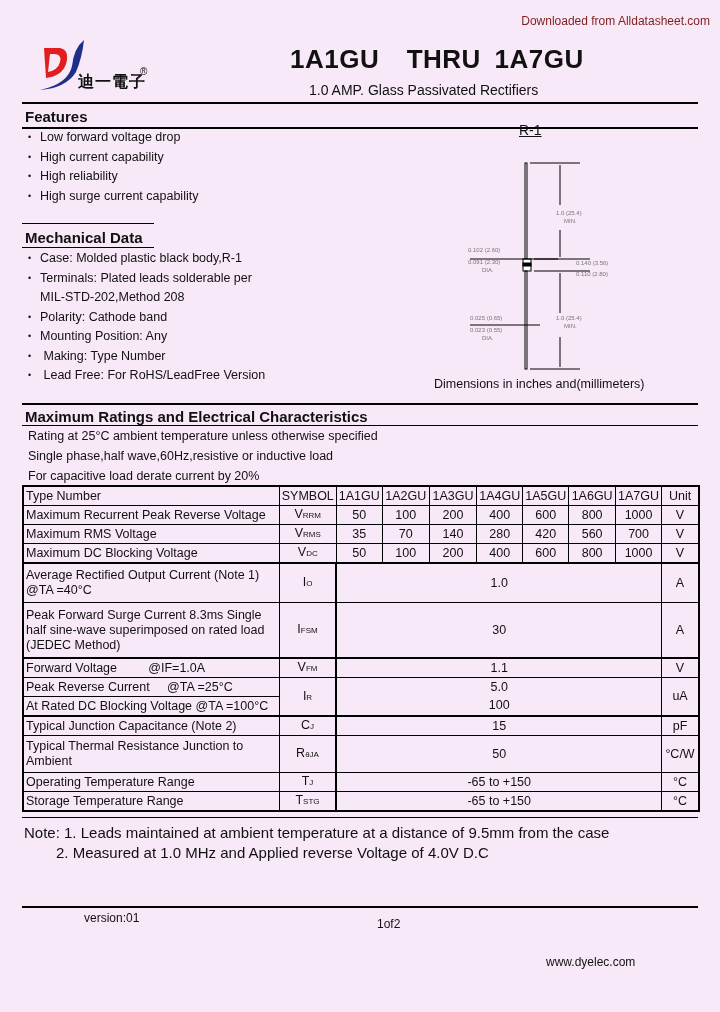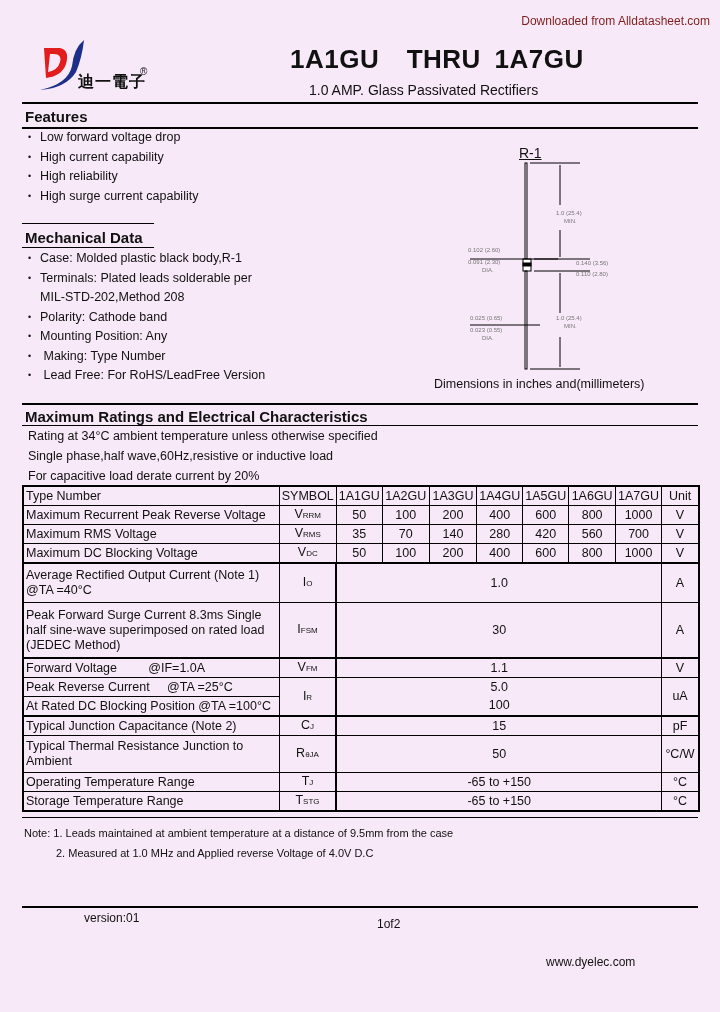--- a/index.html
+++ b/index.html
@@ -22,21 +22,21 @@
   .bullets li.cont::before { content:""; }
   .dim-caption { left:434px; top:377px; font-size:12.5px; }
   .notes-top { left:28px; font-size:12.5px; }
   table.spec { position:absolute; left:22px; top:485px; width:678px; border-collapse:collapse; font-size:12.5px; }
   table.spec td { border:1px solid #000; padding:1px 2px; height:16px; line-height:15px; }
   table.spec td.c { text-align:center; }
   table.spec td.bl { border-left:2px solid #000; }
   table.spec tr.bt td { border-top:2px solid #000; }
   table.spec { border:2px solid #000;padding-left:24px; }
   .sym-sub { font-size:8px; }
-  .notes { left:24px; top:823px; font-size:11px; line-height:20px; }
+  .notes { left:24px; top:823px; font-size:15px; line-height:20px; }
   .footer-line { left:22px; top:906px; width:676px; height:2px; background:#000; }
   .footer-l { left:84px; top:911px; font-size:12px; }
   .footer-c { left:340px; top:917px; font-size:12px;margin-left:37px; }
   .footer-r { left:546px; top:955px; font-size:12px; }
 </style>
 </head>
 <body>
 
 <div class="abs watermark">Downloaded from Alldatasheet.com</div>
 
@@ -68,21 +68,21 @@
 <ul class="abs bullets" style="left:24px;top:249px;">
   <li>Case: Molded  plastic black body,R-1</li>
   <li>Terminals: Plated leads solderable per</li>
   <li class="cont">MIL-STD-202,Method 208</li>
   <li>Polarity: Cathode band</li>
   <li>Mounting Position: Any</li>
   <li style="white-space:pre"> Making: Type Number</li>
   <li style="white-space:pre"> Lead Free: For RoHS/LeadFree Version</li>
 </ul>
 
-<div class="abs" style="left:519px;top:145px;font-size:14px;text-decoration:underline;">R-1</div>
+<div class="abs" style="left:519px;top:122px;font-size:14px;text-decoration:underline;">R-1</div>
 <svg class="abs" style="left:460px;top:155px;" width="180" height="220" viewBox="0 0 180 220">
   <g stroke="#000" fill="none" stroke-width="1">
     <rect x="65" y="8" width="2" height="96"></rect>
     <rect x="63" y="104" width="8" height="12" fill="#fff"></rect>
     <rect x="63" y="108" width="8" height="3" fill="#000"></rect>
     <rect x="65" y="116" width="2" height="98"></rect>
     <line x1="70" y1="8" x2="120" y2="8"></line>
     <line x1="100" y1="10" x2="100" y2="50"></line>
     <line x1="100" y1="75" x2="100" y2="102"></line>
     <line x1="10" y1="104" x2="98" y2="104"></line>
@@ -106,21 +106,21 @@
     <text x="10" y="165">0.025 (0.65)</text>
       <text x="10" y="177">0.023 (0.55)</text>
       <text x="22" y="185">DIA.</text>
   </g>
 </svg>
 <div class="abs dim-caption">Dimensions in inches and(millimeters)</div>
 
 <div class="abs hline" style="left:22px;top:403px;width:676px;"></div>
 <div class="abs sec-title" style="left:25px;top:408px;">Maximum Ratings and Electrical Characteristics</div>
 <div class="abs hline" style="left:22px;top:425px;width:676px;height:1px;"></div>
-<div class="abs notes-top" style="top:429px;">Rating at 34°C ambient temperature unless otherwise specified</div>
+<div class="abs notes-top" style="top:429px;">Rating at 25°C ambient temperature unless otherwise specified</div>
 <div class="abs notes-top" style="top:449px;">Single phase,half wave,60Hz,resistive or inductive load</div>
 <div class="abs notes-top" style="top:469px;">For capacitive load derate current by 20%</div>
 
 <table class="spec">
   <colgroup>
     <col style="width:266px">
       <col style="width:52px">
     <col style="width:44px">
       <col style="width:47px">
       <col style="width:48px">
@@ -197,21 +197,21 @@
     <td class="c bl" colspan="7">1.1</td>
     <td class="c">V</td>
   </tr>
   <tr>
     <td style="white-space:pre">Peak Reverse Current     @TA =25°C</td>
     <td class="c" rowspan="2"><span>I</span><span class="sym-sub">R</span></td>
     <td class="c bl" colspan="7" style="border-bottom:none">5.0</td>
     <td class="c" rowspan="2">uA</td>
   </tr>
   <tr>
-    <td>At Rated DC Blocking Position @TA =100°C</td>
+    <td>At Rated DC Blocking Voltage @TA =100°C</td>
     <td class="c bl" colspan="7" style="border-top:none">100</td>
   </tr>
   <tr class="bt">
     <td>Typical Junction Capacitance (Note 2)</td>
     <td class="c"><span>C</span><span class="sym-sub">J</span></td>
     <td class="c bl" colspan="7">15</td>
     <td class="c">pF</td>
   </tr>
   <tr>
     <td style="height:34px;">Typical Thermal Resistance Junction to Ambient</td>

